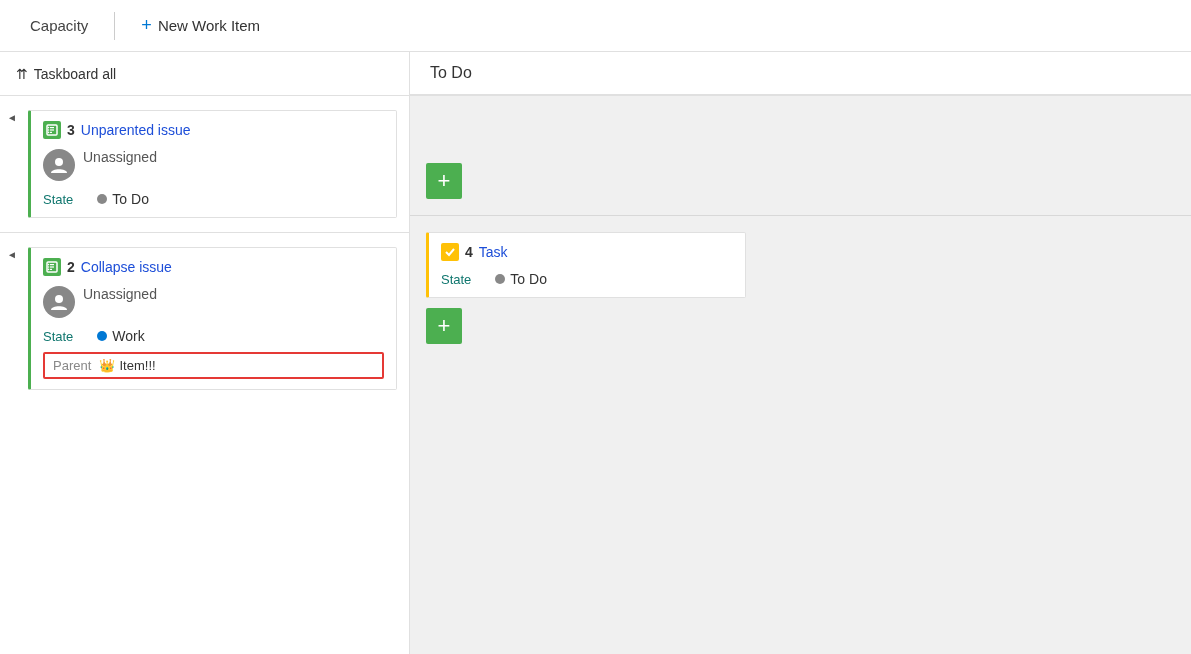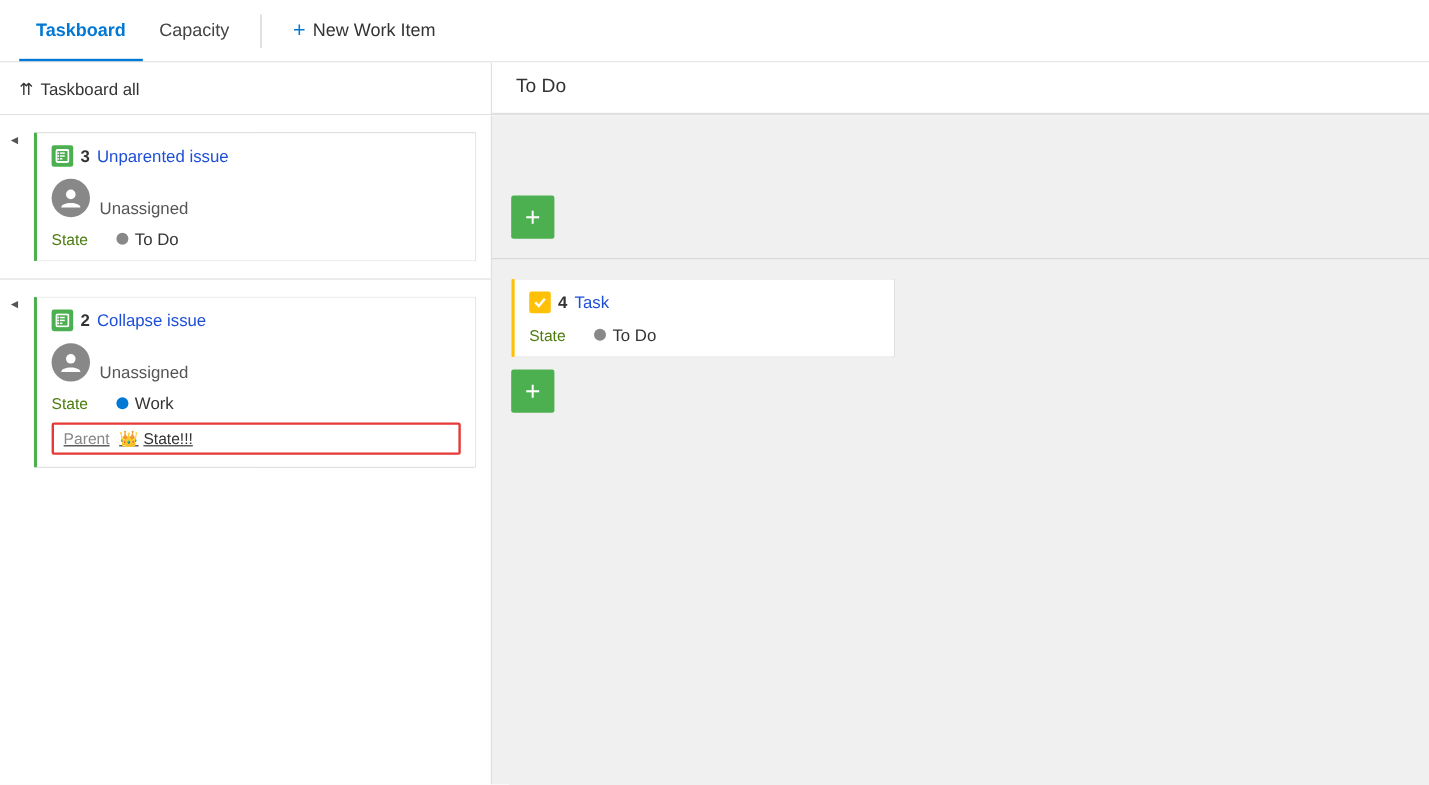--- a/index.html
+++ b/index.html
@@ -112,21 +112,21 @@
       display: flex;
       align-items: center;
       justify-content: center;
       flex-shrink: 0;
     }
     .issue-icon svg { width: 12px; height: 12px; }
     .card-id { font-weight: 600; color: #333; }
     .card-name { color: #1d4ed8; }
     .card-assignee-row {
       display: flex;
-      align-items: flex-end;
+      align-items: flex-start;
       gap: 8px;
       margin-bottom: 10px;
     }
     .avatar-circle {
       width: 32px;
       height: 32px;
       border-radius: 50%;
       background: #888;
       display: flex;
       align-items: center;
@@ -134,21 +134,21 @@
       color: #fff;
       font-size: 14px;
       flex-shrink: 0;
     }
     .assignee-name { color: #555; }
     .card-state-row {
       display: flex;
       align-items: center;
       gap: 24px;
     }
-    .state-label { color: #4d7c0f; font-size: 13px; }
+    .state-label { color: #0f766e; font-size: 13px; }
     .state-value {
       display: flex;
       align-items: center;
       gap: 5px;
     }
     .state-dot {
       width: 10px;
       height: 10px;
       border-radius: 50%;
       flex-shrink: 0;
@@ -157,21 +157,20 @@
     .dot-doing { background: #0078d4; }
 
     .card-parent-row {
       display: flex;
       align-items: flex-end;
       gap: 8px;
       margin-top: 8px;
       border: 2px solid #e53935;
       border-radius: 2px;
       padding: 4px 8px;
-      text-decoration: underline;
     }
     .parent-label { color: #888; font-size: 13px; }
     .parent-value {
       display: flex;
       align-items: center;
       gap: 4px;
       font-size: 13px;
       color: #333;
     }
 
@@ -214,23 +213,20 @@
       display: flex;
       align-items: center;
       justify-content: center;
       flex-shrink: 0;
     }
   </style>
 </head>
 <body>
 
 <nav class="nav-bar">
-  <div class="nav-tab active">
-    <span>Taskboard</span>
-  </div>
   <div class="nav-tab">
     <span>Capacity</span>
   </div>
   <div class="nav-divider"></div>
   <div class="nav-action">
     <span class="icon" style="font-size:18px; font-weight:300; color:#0078d4;">+</span>
     <span>New Work Item</span>
   </div>
 </nav>
 
@@ -325,21 +321,21 @@
               <div class="state-value">
                 <div class="state-dot dot-doing"></div>
                 <span>Work</span>
               </div>
             </div>
 
             <div class="card-parent-row">
               <span class="parent-label">Parent</span>
               <div class="parent-value">
                 <span>👑</span>
-                <span>State!!!</span>
+                <span>Item!!!</span>
               </div>
             </div>
           </div>
         </div>
 
       </div>
 
       <div style="flex:1; overflow-y:auto; background:#f0f0f0;">
 
         <div style="padding:16px; border-bottom:1px solid #d8d8d8; min-height:120px; display:flex; flex-direction:column; gap:10px;">

